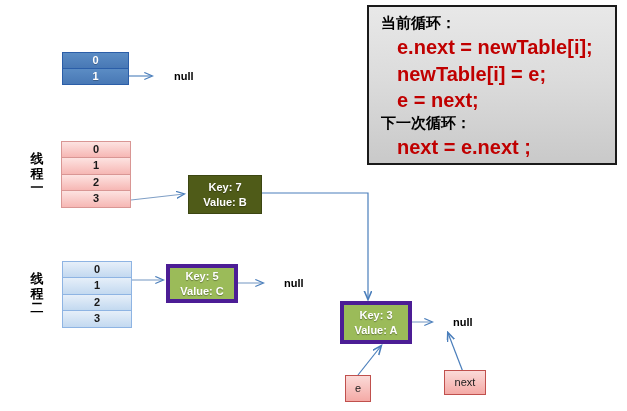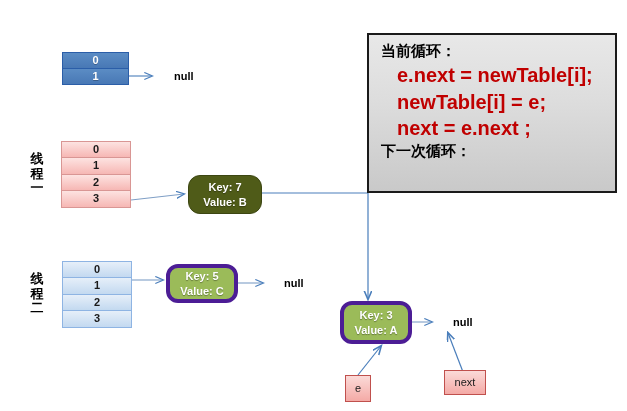--- a/index.html
+++ b/index.html
@@ -102,21 +102,20 @@
     box-sizing: border-box;
     display: flex;
     flex-direction: column;
     align-items: center;
     justify-content: center;
     color: #ffffff;
     font-weight: bold;
     font-size: 11px;
     line-height: 1.32;
     text-shadow: 0 1px 1px rgba(0,0,0,.35);
-    border-radius: 12px;
   }
   .node-dark {
     background: #4f5b18;
     border: 1px solid #3c4612;
   }
   .node-light {
     background: #9bbb59;
     border: 4px solid #4c1d95;
   }
 
@@ -144,21 +143,20 @@
     padding-left: 16px;
   }
 
   
   .callout {
     position: absolute;
     box-sizing: border-box;
     background: linear-gradient(to bottom, #e8e8e8 0%, #dcdcdc 45%, #c9c9c9 100%);
     border: 2px solid #1a1a1a;
     padding: 7px 10px 6px 12px;
-    margin-top: 28px;
   }
   .callout .line {
     font-weight: bold;
     line-height: 1.33;
     white-space: nowrap;
     font-family: "DejaVu Sans", "Liberation Sans", sans-serif;
   }
   .callout .line.zh {
     color: #000000;
     font-size: 15px;
@@ -271,17 +269,18 @@
   <div class="nulltext" style="left:437px; top:317px;">null</div>
 
   <div class="varbox" style="left:345px; top:375px; width:26px; height:27px;">e</div>
 
   <div class="varbox" style="left:444px; top:370px; width:42px; height:25px;text-align:center;">next</div>
 
   <div class="callout" style="left:367px; top:5px; width:250px; height:160px;">
     <div class="line zh">当前循环：</div>
     <div class="line code">e.next = newTable[i];</div>
     <div class="line code">newTable[i] = e;</div>
+    <div class="line code">e = next;</div>
+    <div class="line zh">下一次循环：</div>
     <div class="line code">next = e.next ;</div>
-    <div class="line zh">下一次循环：</div>
   </div>
 
 </div>
 
 </body></html>

